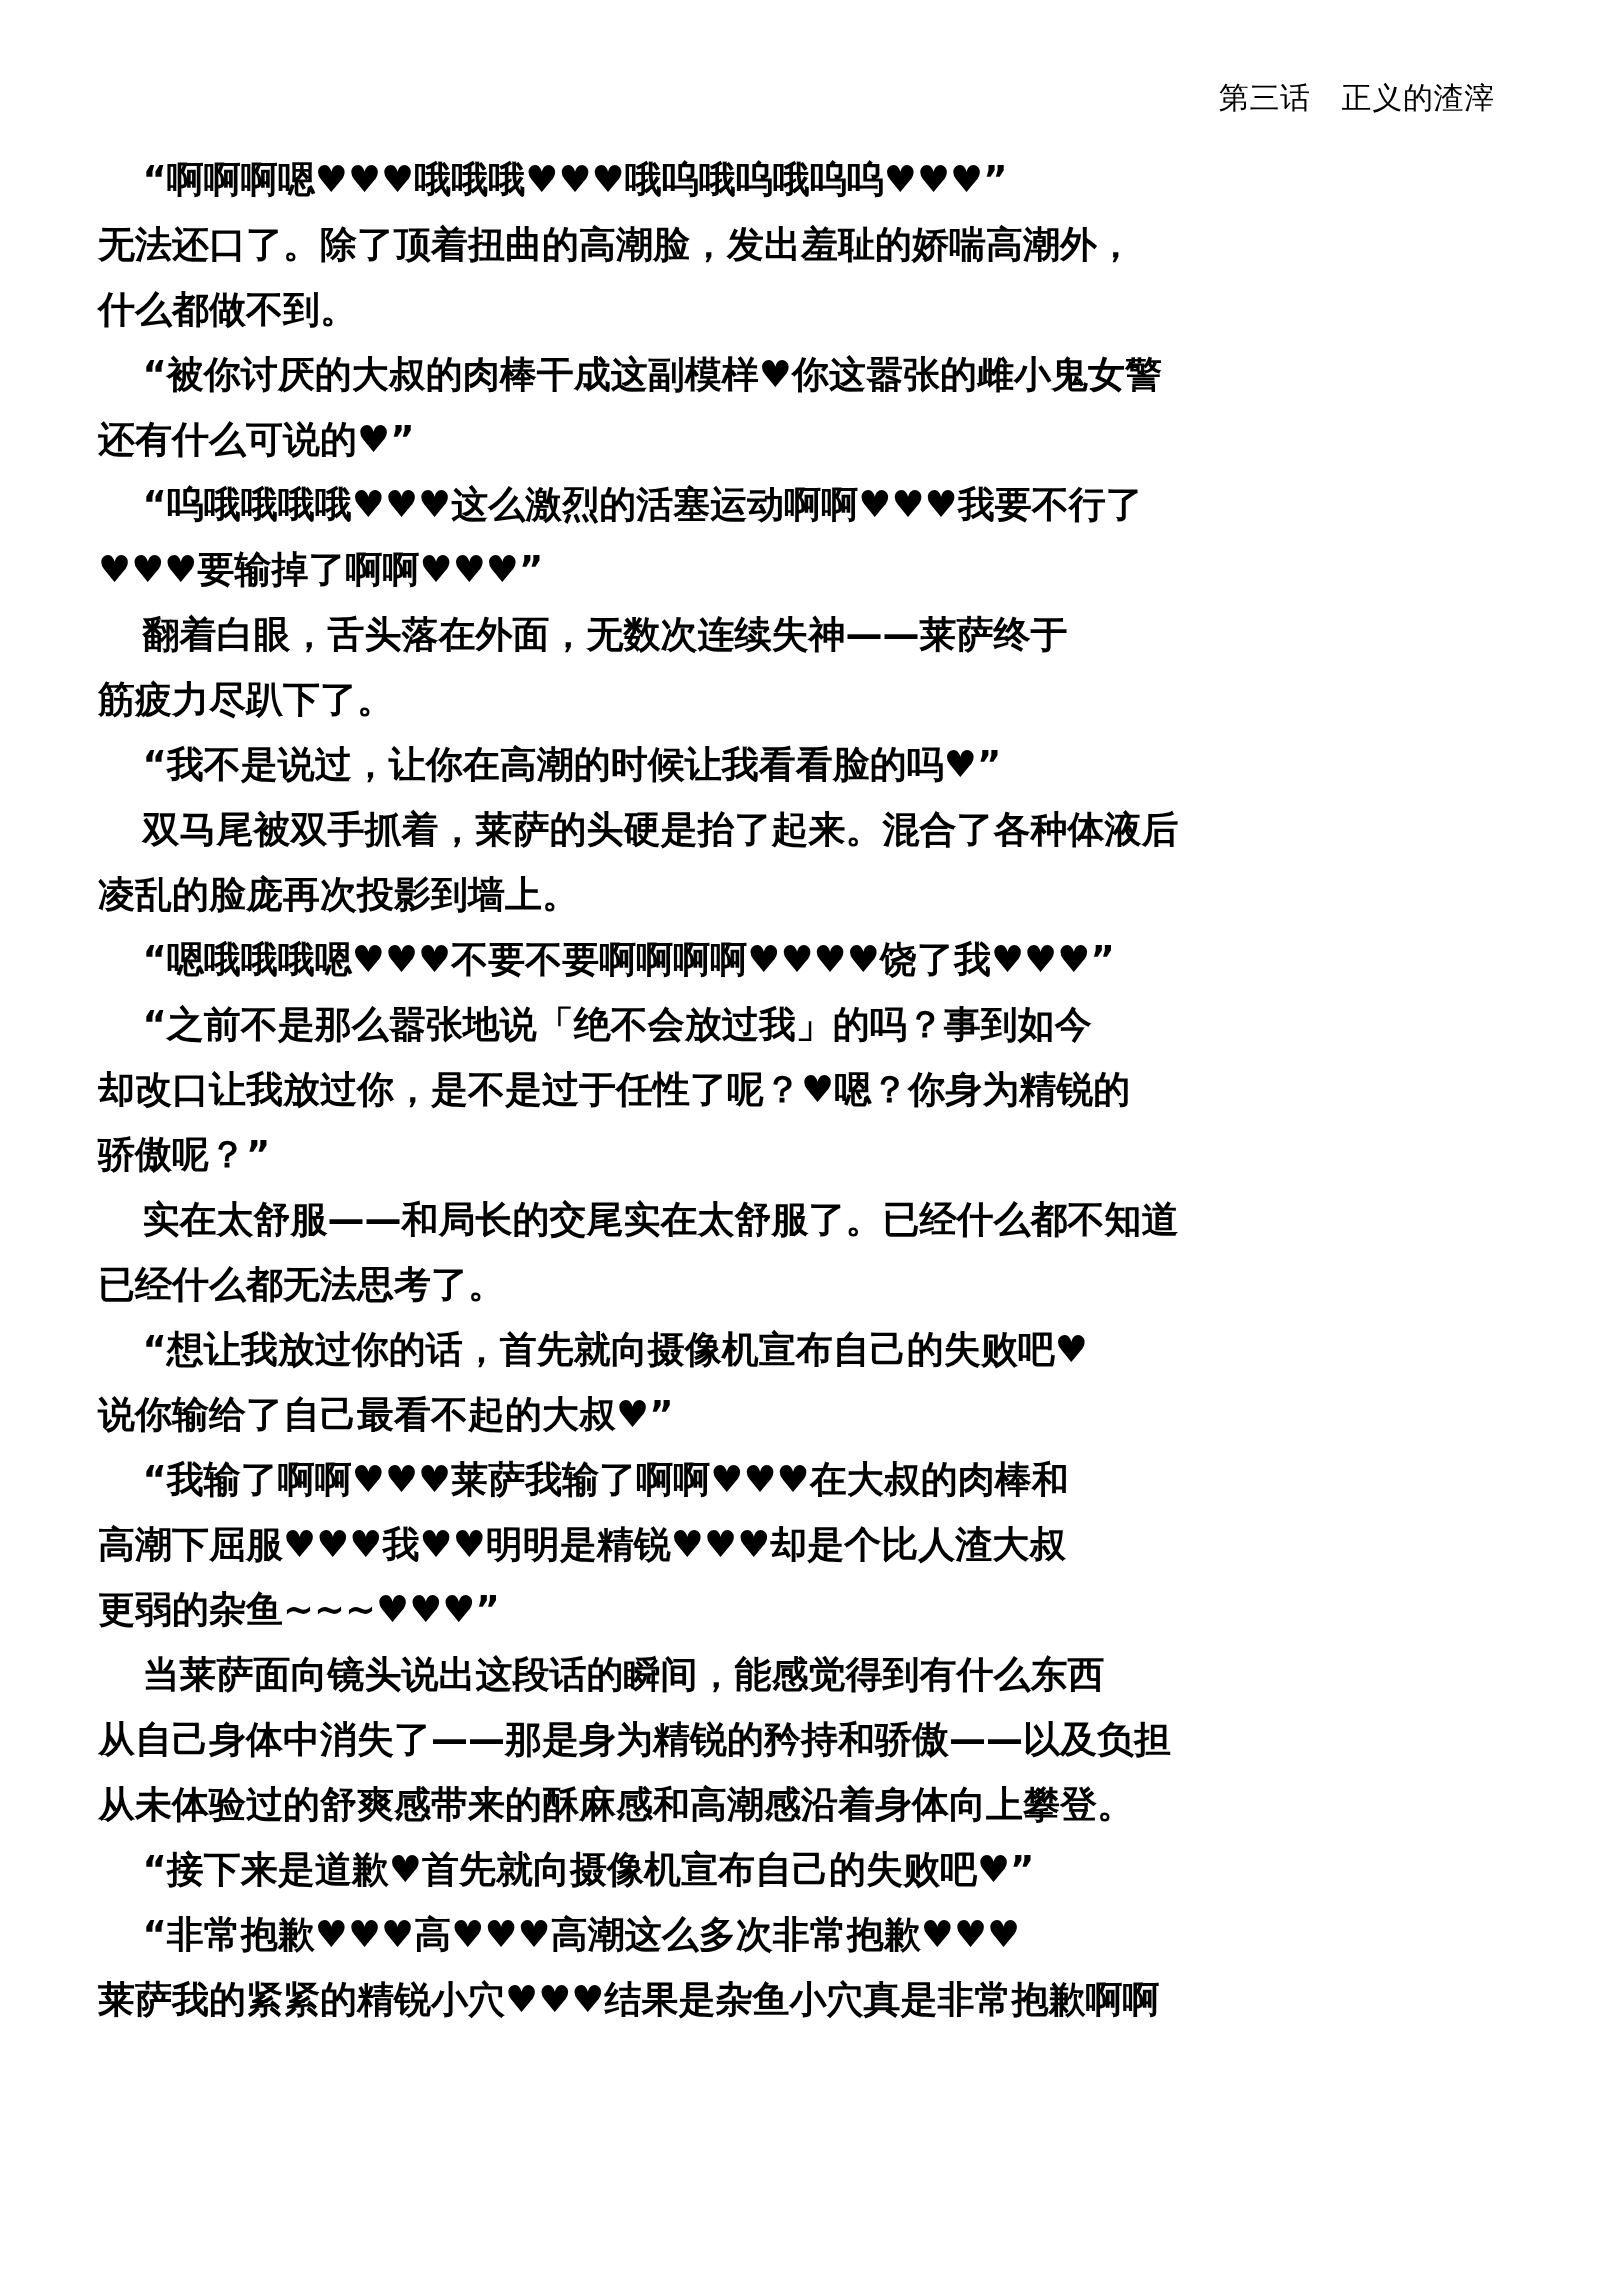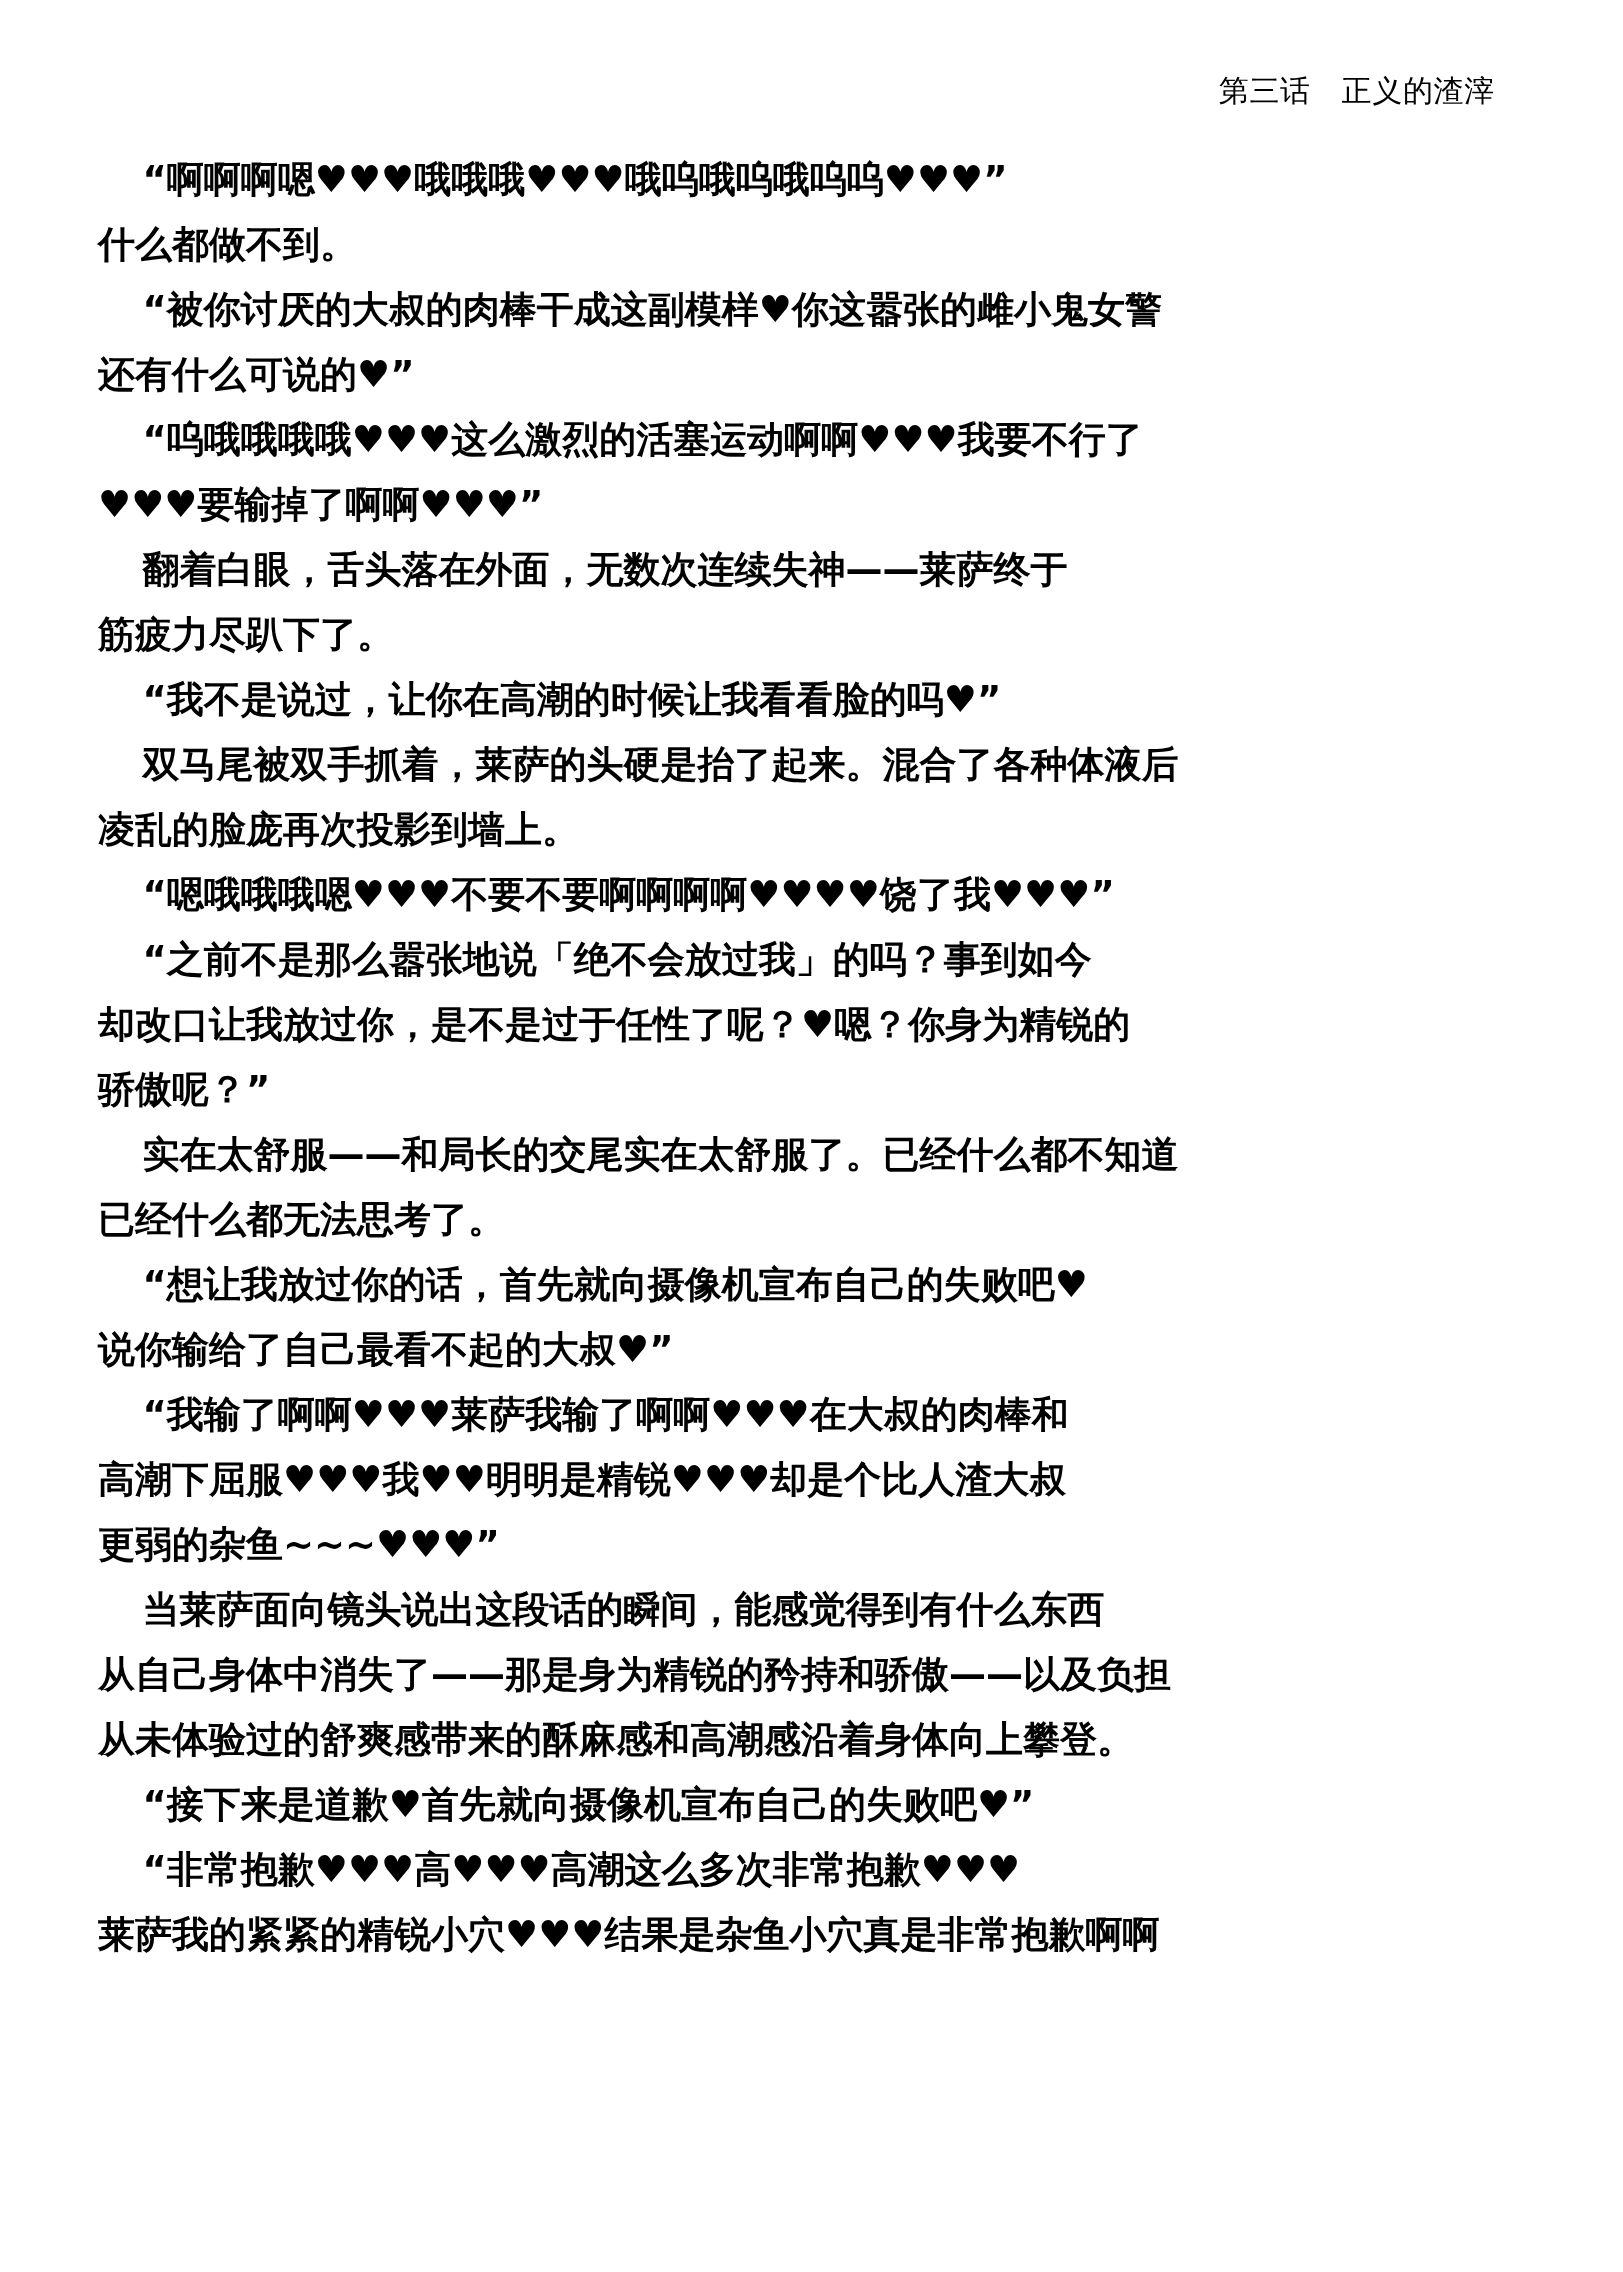--- a/index.html
+++ b/index.html
@@ -10,21 +10,21 @@
   .page {
     position: relative;
     width: 1623px;
     height: 2273px;
     background: #ffffff;
     color: #000000;
     overflow: hidden;
   }
   .chapter-header {
     position: absolute;
-    top: 71px;
+    top: 78px;
     right: 128px;
     font-family: "DejaVu Serif", "Liberation Serif", serif;
     font-size: 30px;
     font-weight: 400;
     letter-spacing: 0.7px;
     white-space: nowrap;
   }
   .body-text {
     position: absolute;
     top: 147px;
@@ -44,20 +44,21 @@
     text-indent: 1.2em;
   }
 </style>
 </head>
 <body>
 
 <div class="page">
   <div class="chapter-header">第三话　正义的渣滓</div>
   <div class="body-text">
       <div class="line indent">“啊啊啊嗯♥♥♥哦哦哦♥♥♥哦呜哦呜哦呜呜♥♥♥”</div>
+      <div class="line">无法还口了。除了顶着扭曲的高潮脸，发出羞耻的娇喘高潮外，</div>
       <div class="line">什么都做不到。</div>
       <div class="line indent">“被你讨厌的大叔的肉棒干成这副模样♥你这嚣张的雌小鬼女警</div>
       <div class="line">还有什么可说的♥”</div>
       <div class="line indent">“呜哦哦哦哦♥♥♥这么激烈的活塞运动啊啊♥♥♥我要不行了</div>
       <div class="line">♥♥♥要输掉了啊啊♥♥♥”</div>
       <div class="line indent">翻着白眼，舌头落在外面，无数次连续失神——莱萨终于</div>
       <div class="line">筋疲力尽趴下了。</div>
       <div class="line indent">“我不是说过，让你在高潮的时候让我看看脸的吗♥”</div>
       <div class="line indent">双马尾被双手抓着，莱萨的头硬是抬了起来。混合了各种体液后</div>
       <div class="line">凌乱的脸庞再次投影到墙上。</div>

